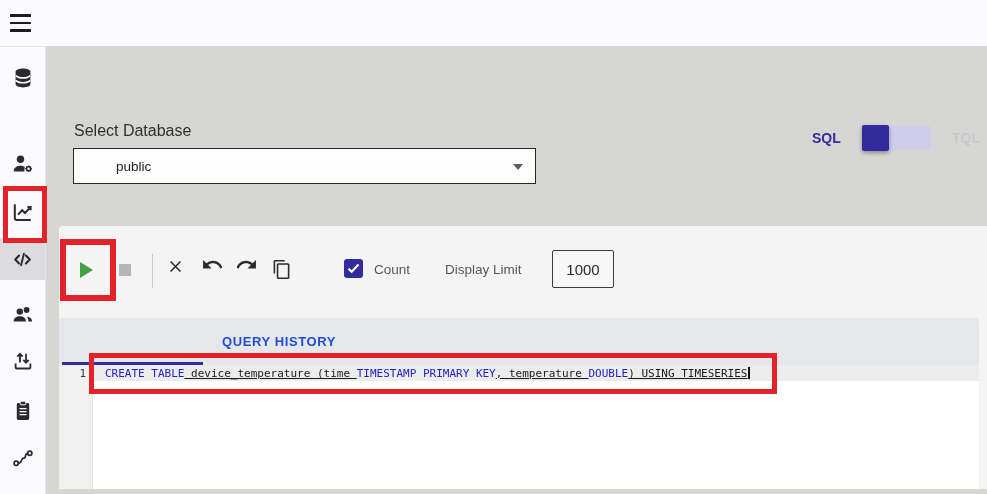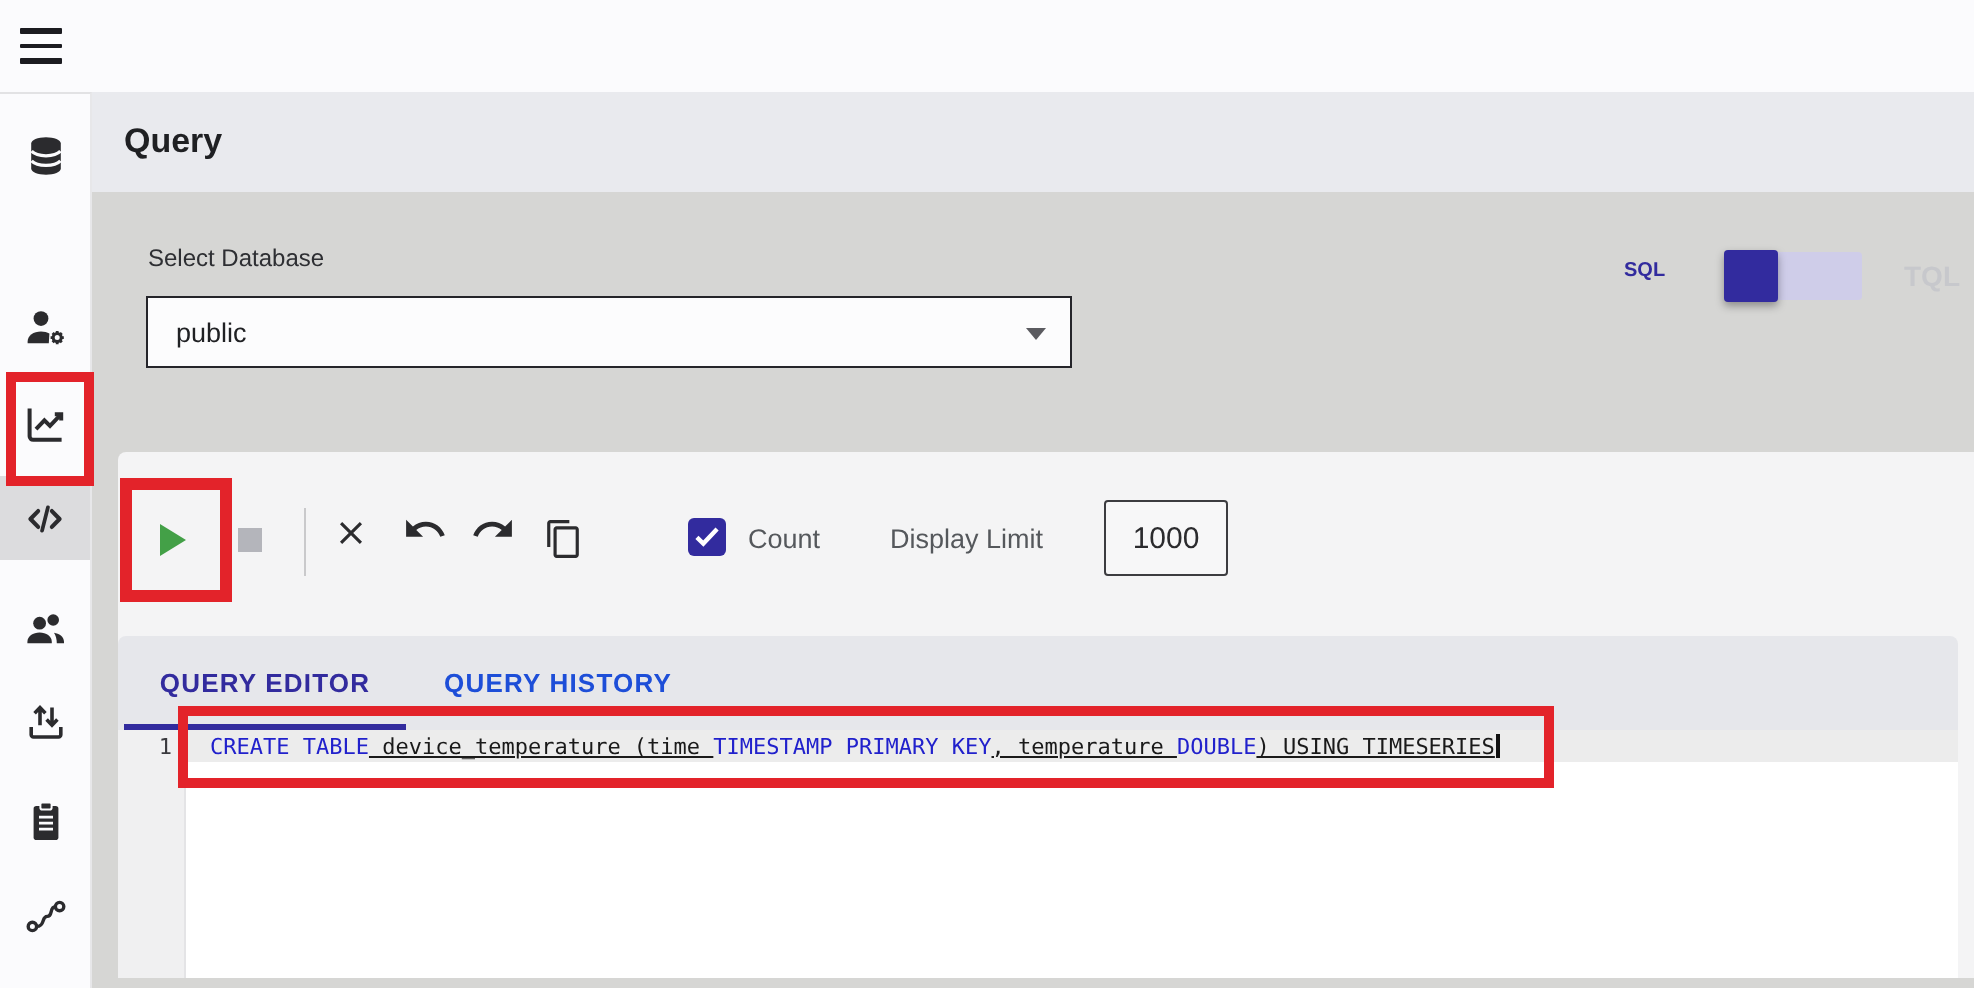--- a/index.html
+++ b/index.html
@@ -23,28 +23,28 @@
   .icon-dark{fill:#2b2b2e;}
   .stroke-dark{stroke:#2b2b2e;fill:none;}
 
   
   .header-band{position:absolute;left:46px;top:46px;width:941px;height:50px;background:#e9eaee;}
   .page-title{position:absolute;left:16px;top:0;line-height:50px;font-size:17px;font-weight:700;color:#1f2023;}
 
   
   .content{position:absolute;left:46px;top:96px;width:941px;height:398px;background:#d6d6d4;}
 
-  .db-label{position:absolute;left:28px;top:26px;font-size:12px;color:#2e2f33;}
+  .db-label{position:absolute;left:28px;top:26px;font-size:16px;color:#2e2f33;}
   .db-select{position:absolute;left:27px;top:52px;width:463px;height:36px;background:#fcfcfd;
              border:1px solid #25252a;display:flex;align-items:center;padding:0 14px;cursor:pointer;}
-  .db-select .value{font-size:13.5px;color:#202124;}
+  .db-select .value{font-size:13.5px;color:#202124;margin-left:28px;}
   .caret-down{position:absolute;right:12px;top:15px;width:0;height:0;
               border-left:5.5px solid transparent;border-right:5.5px solid transparent;border-top:6px solid #5b5b60;}
 
-  .sql-label{position:absolute;left:766px;top:34px;font-size:10px;font-weight:700;color:var(--accent);}
+  .sql-label{position:absolute;left:766px;top:34px;font-size:14px;font-weight:700;color:var(--accent);}
   .toggle-track{position:absolute;left:816px;top:30px;width:69px;height:24px;background:var(--track);border-radius:2px;cursor:pointer;}
   .toggle-knob{position:absolute;left:0;top:-1px;width:27px;height:26px;background:var(--accent);
                border-radius:2px;box-shadow:0 2px 4px rgba(0,0,0,.35);}
   .tql-label{position:absolute;left:906px;top:34px;font-size:14px;font-weight:700;color:#c7c8cc;}
 
   
   .panel{position:absolute;left:13px;top:130px;width:968px;height:263px;background:#f4f4f5;border-radius:4px 4px 0 0;}
 
   
   .tb-play{position:absolute;left:21px;top:36px;width:0;height:0;cursor:pointer;
@@ -160,23 +160,20 @@
       </svg>
     </div>
     <div class="side-item" style="top:437px;">
       <svg width="24" height="24" viewBox="0 0 24 24">
         <circle class="icon-dark" cx="12" cy="12" r="9.6"></circle>
         <text x="12" y="16.3" text-anchor="middle" fill="#fbfbfd" font-family="Liberation Sans, sans-serif" font-size="12.5" font-weight="bold">?</text>
       </svg>
     </div>
   </div>
 
-  <div class="header-band">
-    <div class="page-title">Query</div>
-  </div>
 
   <div class="content">
 
     <div class="db-label">Select Database</div>
     <div class="db-select">
       <span class="value">public</span>
       <span class="caret-down"></span>
     </div>
 
     <div class="sql-label">SQL</div>
@@ -216,21 +213,20 @@
         <svg width="13" height="11" viewBox="0 0 14 12">
           <path d="M1.5 6.2 5 9.6 12.5 1.6" stroke="#ffffff" stroke-width="2.4" fill="none"></path>
         </svg>
       </div>
       <div class="tb-count">Count</div>
 
       <div class="tb-limit-label">Display Limit</div>
       <input class="tb-limit-input" value="1000" style="">
 
       <div class="tabbar">
-        <div class="tab tab1">QUERY EDITOR</div>
         <div class="tab tab2">QUERY HISTORY</div>
         <div class="tab-underline"></div>
       </div>
 
       <div class="editor">
         <div class="active-line"></div>
         <div class="gutter">
           <div class="line-number">1</div>
         </div>
         <div class="code-line"><span class="tok-keyword">CREATE TABLE</span><span class="tok-plain"> device_temperature (time </span><span class="tok-keyword">TIMESTAMP PRIMARY KEY</span><span class="tok-plain">, temperature </span><span class="tok-keyword">DOUBLE</span><span class="tok-plain">) USING TIMESERIES</span><span class="caret"></span></div>

